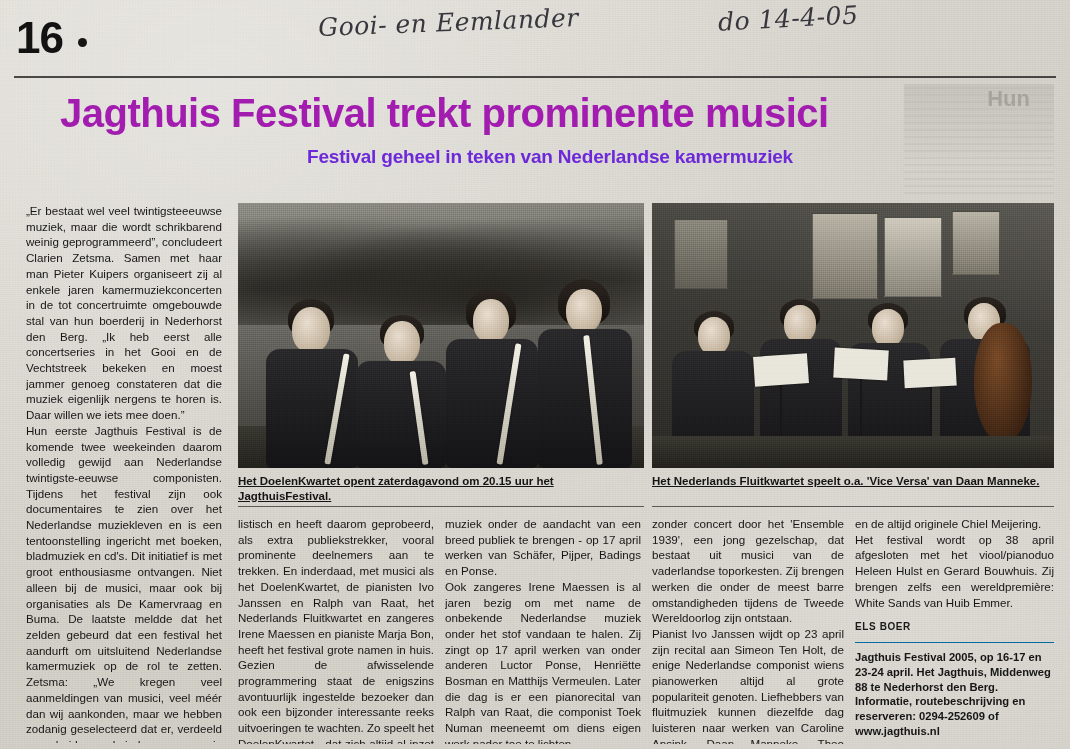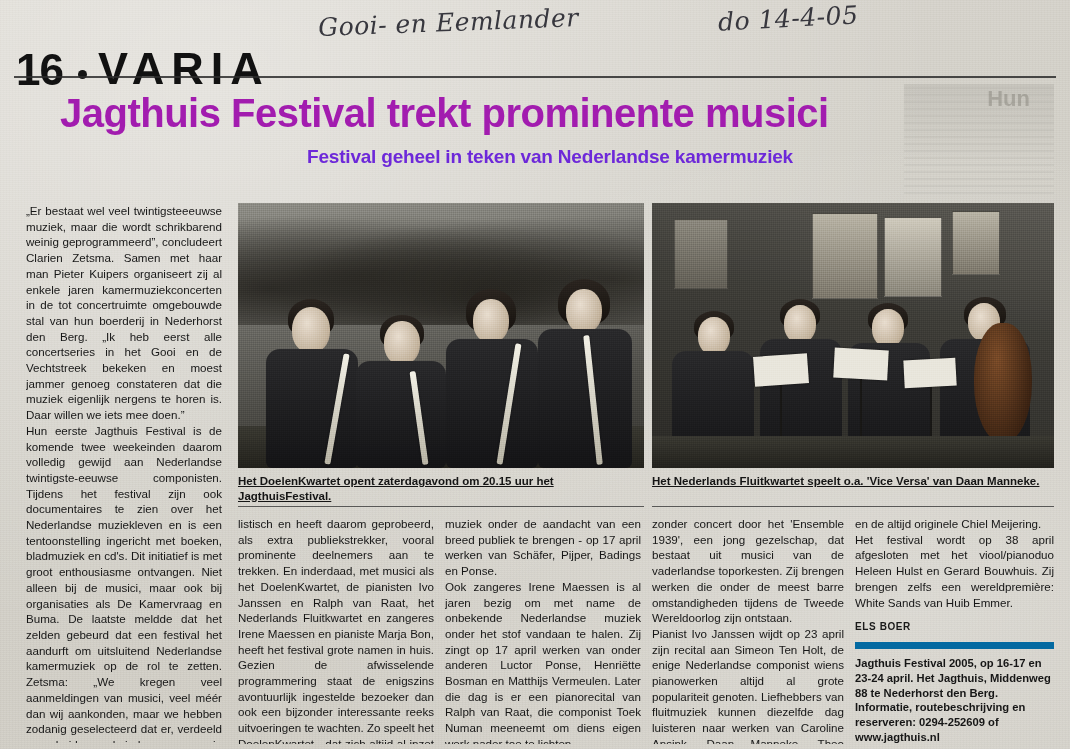--- a/index.html
+++ b/index.html
@@ -29,21 +29,20 @@
     position: absolute;
     inset: 0;
     padding: 0;
   }
 
   
   .masthead {
     position: absolute;
     left: 14px; top: 12px; right: 2px;
     height: 62px;
-    margin-top: 32px;
   }
   .folio {
     position: absolute;
     left: 2px; top: 4px;
     font-family: "Liberation Sans", sans-serif;
     font-weight: bold;
     font-size: 44px;
     letter-spacing: -1px;
     line-height: 1;
     color: #121212;
@@ -257,21 +256,21 @@
     margin-top: 10px;
     color: #1a1a1a;
   }
   .infobox {
     font-family: "Liberation Sans", sans-serif;
     font-weight: bold;
     font-size: 11.2px;
     line-height: 1.33;
     margin-top: 8px;
     padding-top: 7px;
-    border-top: 7px solid #0369a1;
+    border-top: 1px solid #0369a1;
     text-align: left;
   }
 
   
   .ghost {
     position: absolute;
     right: 16px; top: 84px;
     width: 150px; height: 110px;
     opacity: .18;
     background:
@@ -293,21 +292,20 @@
 </head>
 <body>
 
 <div class="paper"></div>
 
 <div class="page">
 
   <div class="masthead">
     <div class="folio">16</div>
     <div class="folio-dot"></div>
-    <div class="section-name">VARIA</div>
   </div>
   <div class="handwrite">Gooi- en Eemlander</div>
   <div class="handwrite-date">do 14-4-05</div>
   <div class="rule-top"></div>
 
   <div class="ghost"></div>
   <div class="ghost-title">Hun</div>
 
   <div class="headline">Jagthuis Festival trekt prominente musici</div>
   <div class="subhead">Festival geheel in teken van Nederlandse kamermuziek</div>

